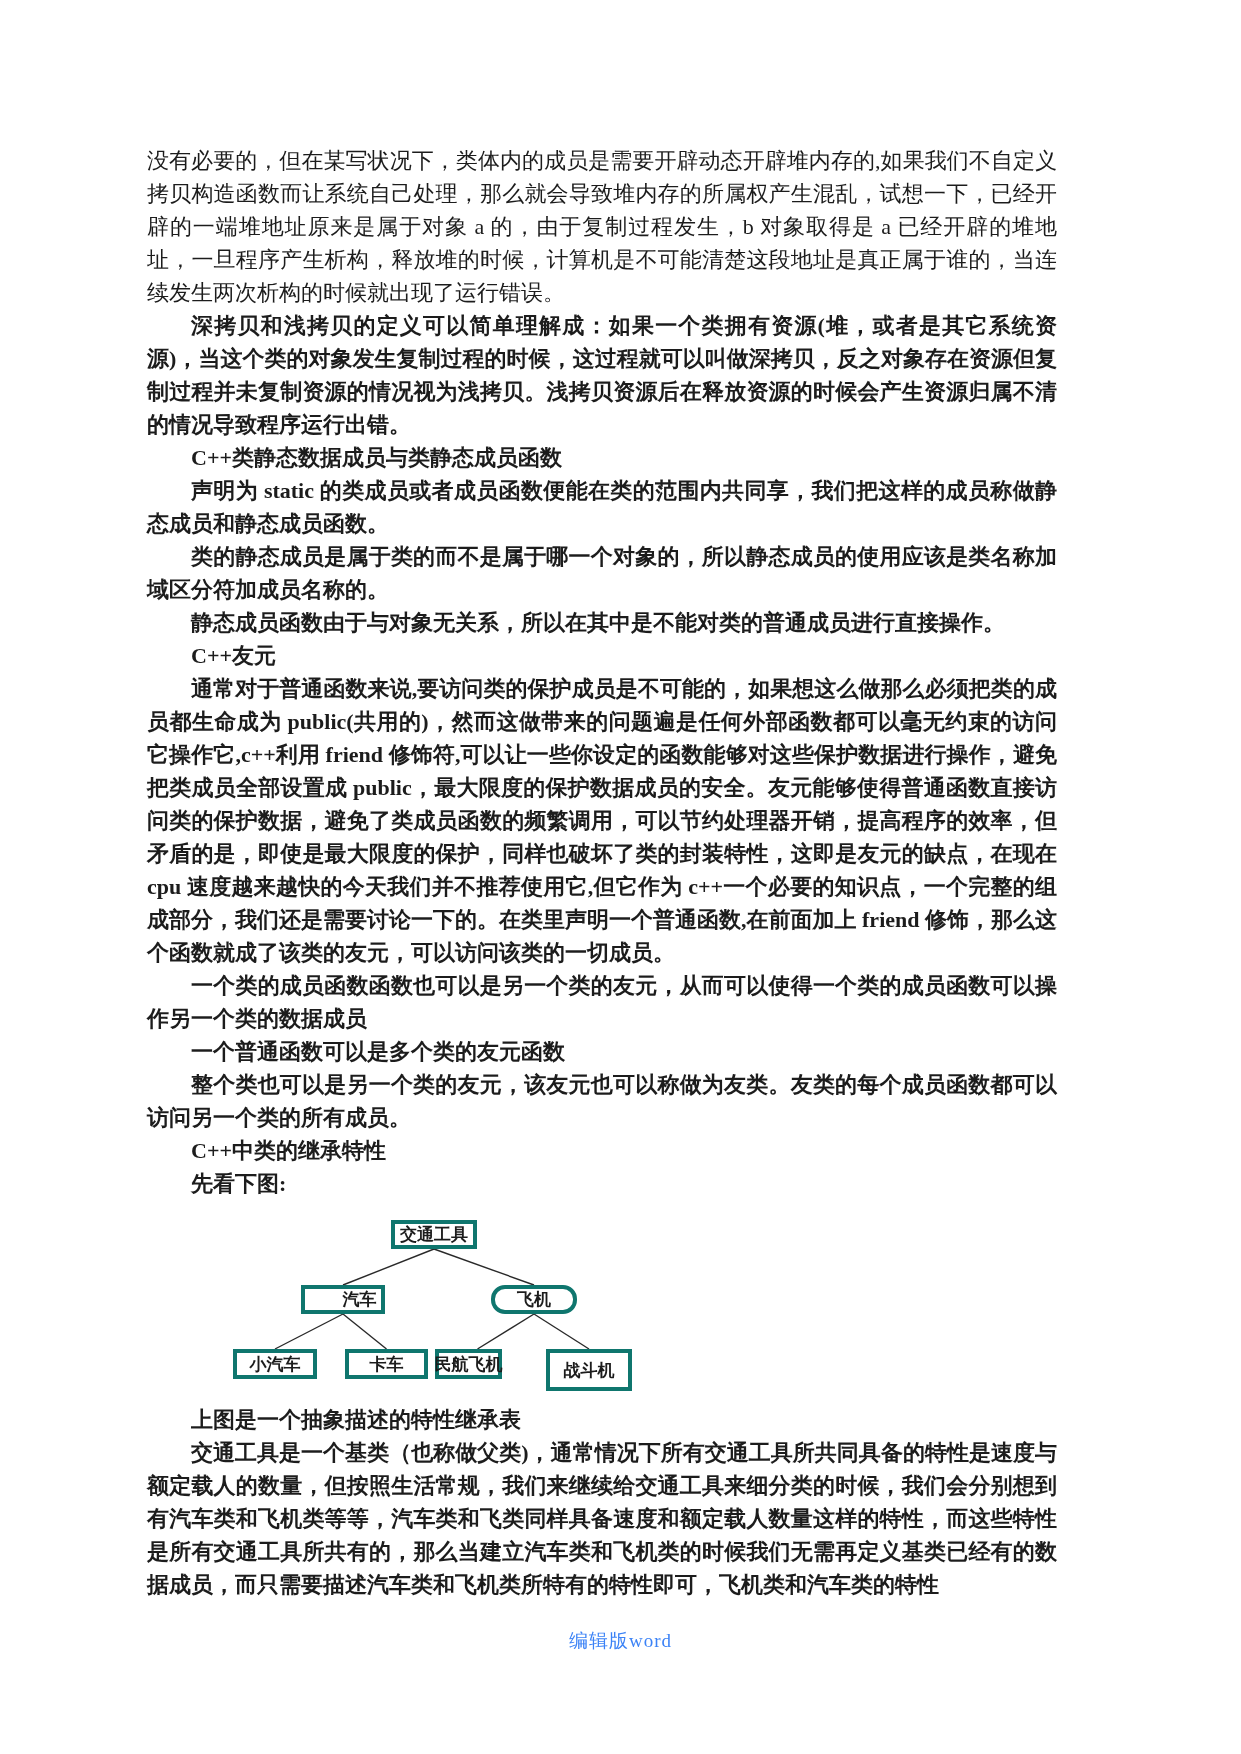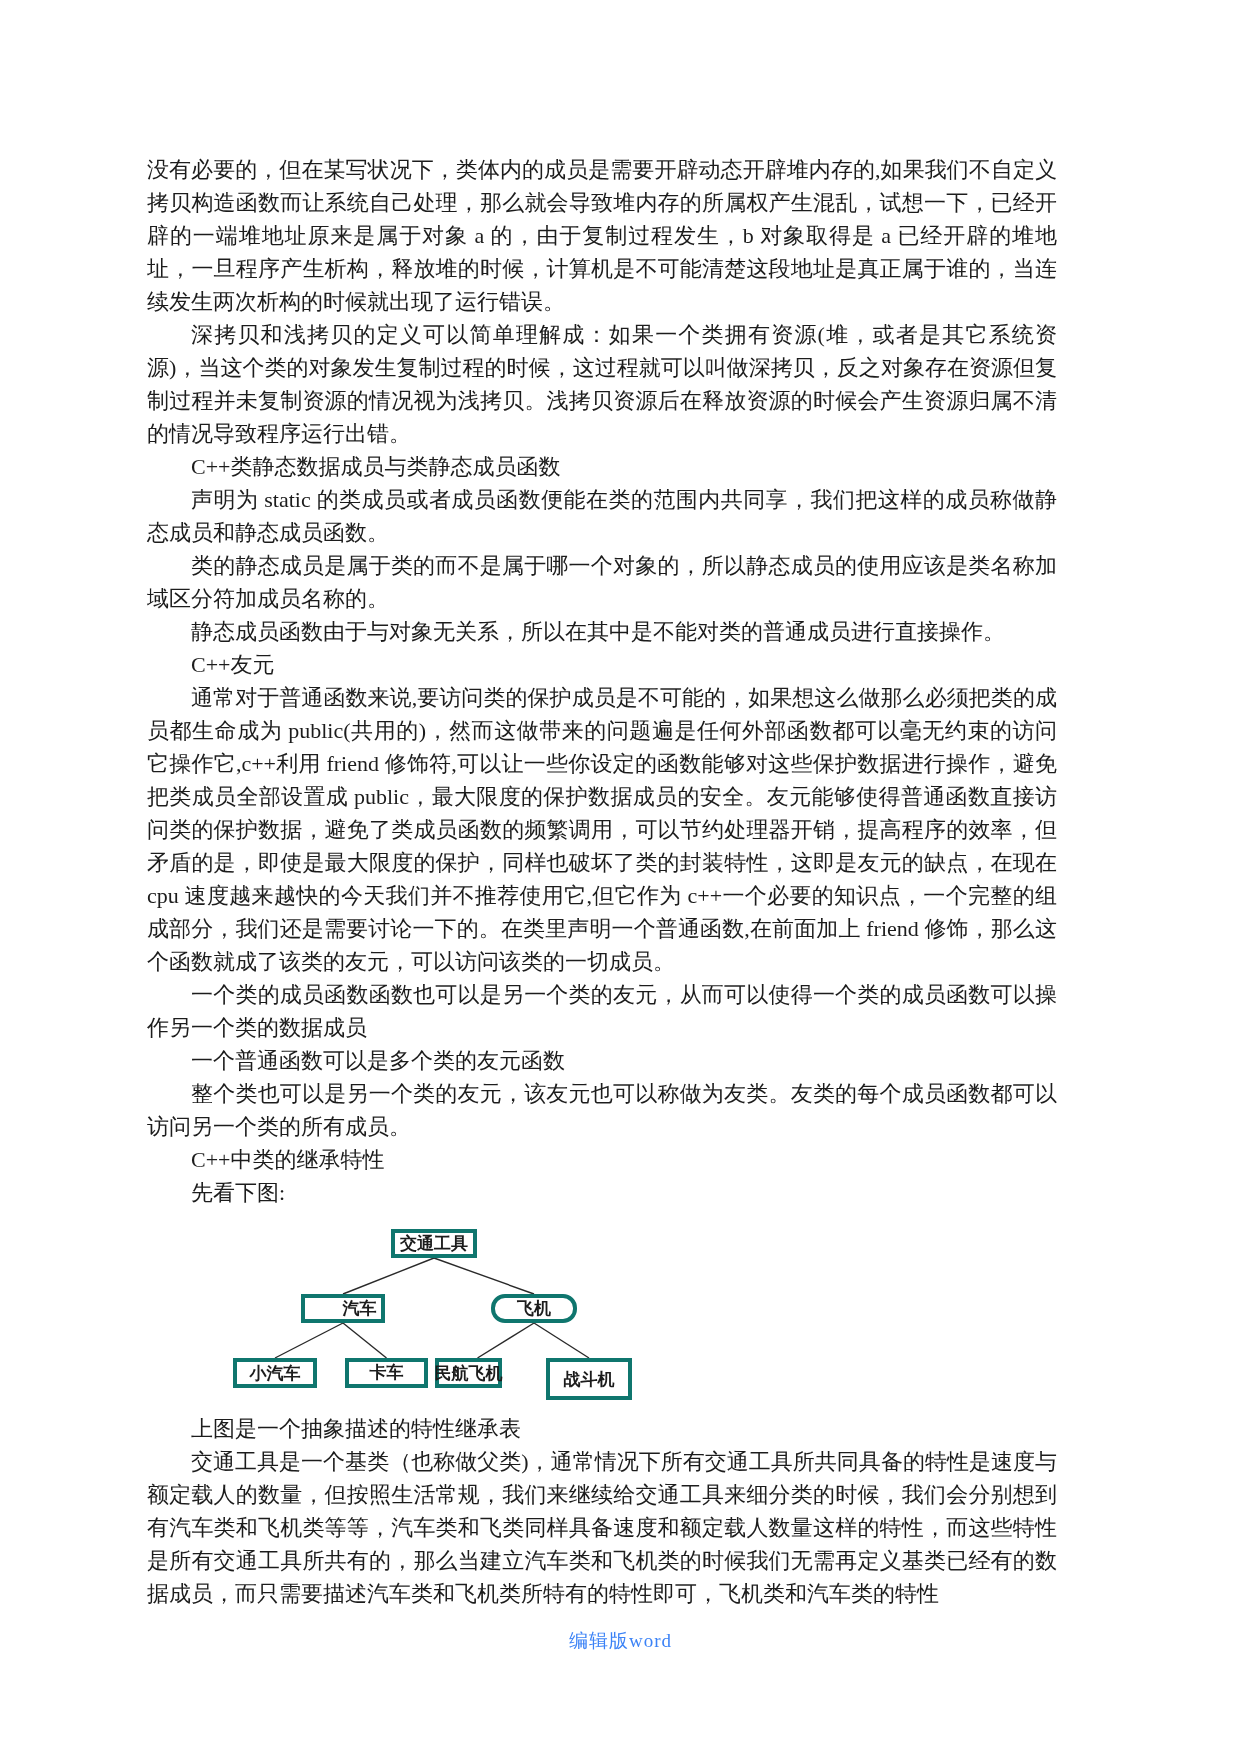--- a/index.html
+++ b/index.html
@@ -7,28 +7,28 @@
     position:relative;
     width:1241px;height:1754px;
     margin:0 auto;
     background:#ffffff;
     font-family:"Liberation Serif","DejaVu Serif",serif;
     color:#1c1c1c;
     overflow:hidden;
   }
   .doc-body{
     position:absolute;
-    left:147px;top:153px;
+    left:147px;top:144px;
     width:910px;
     font-size:22px;
     line-height:33px;
     text-align:justify;
   }
   .para{margin:0;}
-  .para.indent{text-indent:2em;}
+  .para.indent{text-indent:2em;font-weight:bold;}
   .diagram-wrap{
     position:relative;
     width:440px;height:175px;
     margin:10px 0 18px 63px;
   }
   .diagram-wrap svg{position:absolute;left:0;top:0;}
   .dnode{
     position:absolute;
     box-sizing:border-box;
     border:4px solid #0f766e;
@@ -73,21 +73,21 @@
           <line x1="224" y1="39" x2="324" y2="75" stroke="#2a2a2a" stroke-width="1.4"></line>
           <line x1="133" y1="104" x2="65" y2="139" stroke="#2a2a2a" stroke-width="1.4"></line>
           <line x1="133" y1="104" x2="176.5" y2="139" stroke="#2a2a2a" stroke-width="1.4"></line>
           <line x1="324" y1="104" x2="267.5" y2="139" stroke="#2a2a2a" stroke-width="1.4"></line>
           <line x1="324" y1="104" x2="379" y2="139" stroke="#2a2a2a" stroke-width="1.4"></line>
         </svg>
         <div class="dnode" style="left: 181px; top: 10px; width: 86px; height: 29px;">交通工具</div>
         <div class="dnode" style="left: 91px; top: 75px; width: 84px; height: 29px; padding-left: 33px;">汽车</div>
         <div class="dnode" style="left: 281px; top: 75px; width: 86px; height: 29px; border-radius: 14px;">飞机</div>
         <div class="dnode" style="left: 23px; top: 139px; width: 84px; height: 30px;">小汽车</div>
-        <div class="dnode" style="left: 135px; top: 139px; width: 83px; height: 30px; font-family: Liberation Mono, monospace;">卡车</div>
+        <div class="dnode" style="left: 135px; top: 139px; width: 83px; height: 30px;">卡车</div>
         <div class="dnode" style="left: 225px; top: 139px; width: 67px; height: 30px;">民航飞机</div>
         <div class="dnode" style="left: 336px; top: 139px; width: 86px; height: 42px;">战斗机</div>
       </div>
       <p class="para indent">上图是一个抽象描述的特性继承表</p>
       <p class="para indent">交通工具是一个基类（也称做父类)，通常情况下所有交通工具所共同具备的特性是速度与额定载人的数量，但按照生活常规，我们来继续给交通工具来细分类的时候，我们会分别想到有汽车类和飞机类等等，汽车类和飞类同样具备速度和额定载人数量这样的特性，而这些特性是所有交通工具所共有的，那么当建立汽车类和飞机类的时候我们无需再定义基类已经有的数据成员，而只需要描述汽车类和飞机类所特有的特性即可，飞机类和汽车类的特性</p>
     </div>
   <div class="footer">
     <span>编辑版word</span>
   </div>
 </div>

